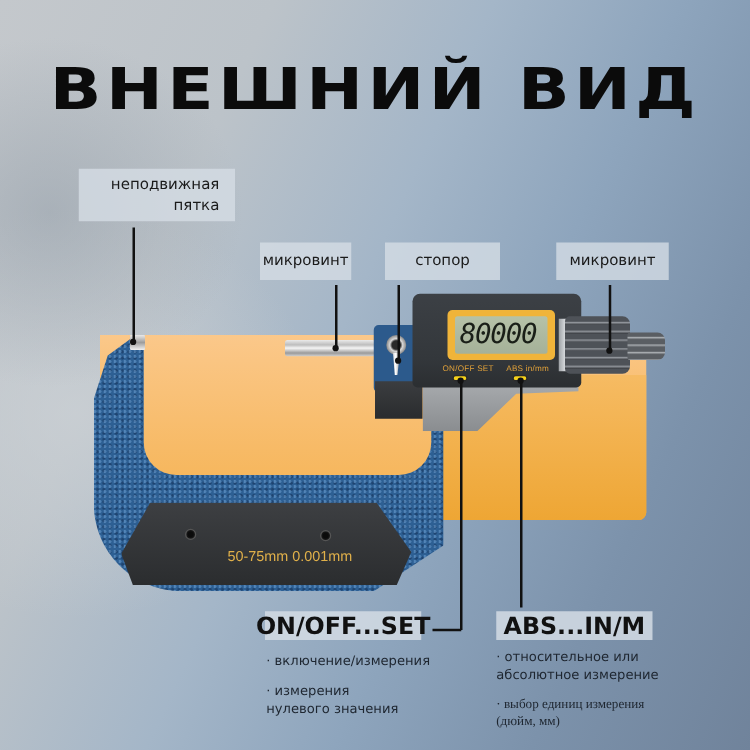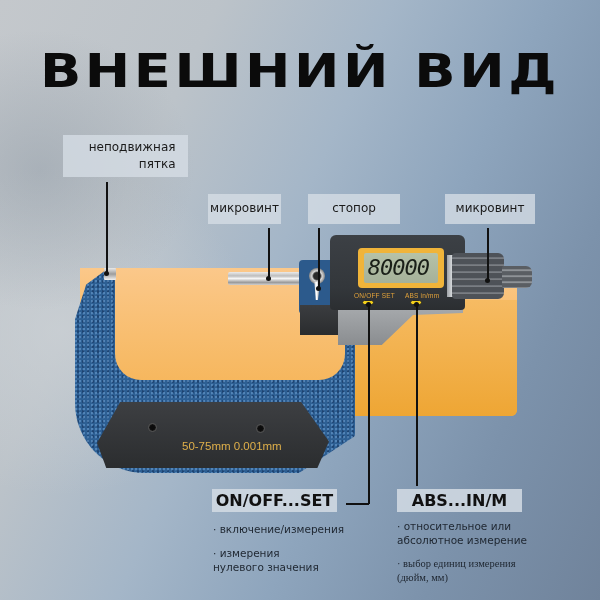--- a/index.html
+++ b/index.html
@@ -24,21 +24,21 @@
 
   
   .label {
     background: rgba(214,222,230,0.78);
     color: #1a1a1a; font-size: 12px; text-align: center;
     display: flex; align-items: center; justify-content: center;
     line-height: 1.45;
   }
   .label-bold {
     background: rgba(212,220,228,0.85);
-    color: #111; font-weight: 700; font-size: 16px;
+    color: #111; font-weight: 700; font-size: 19px;
     display: flex; align-items: center; justify-content: center;
   }
   .line { background: #111; }
   .dot { width: 5px; height: 5px; border-radius: 50%; background: #111; }
 
   
   .orange {
     left: 80px; top: 268px; width: 437px; height: 148px;
     background: linear-gradient(180deg, #fbc88a 0%, #f6b75e 55%, #f1a93e 100%);
     border-radius: 0 0 6px 6px;

